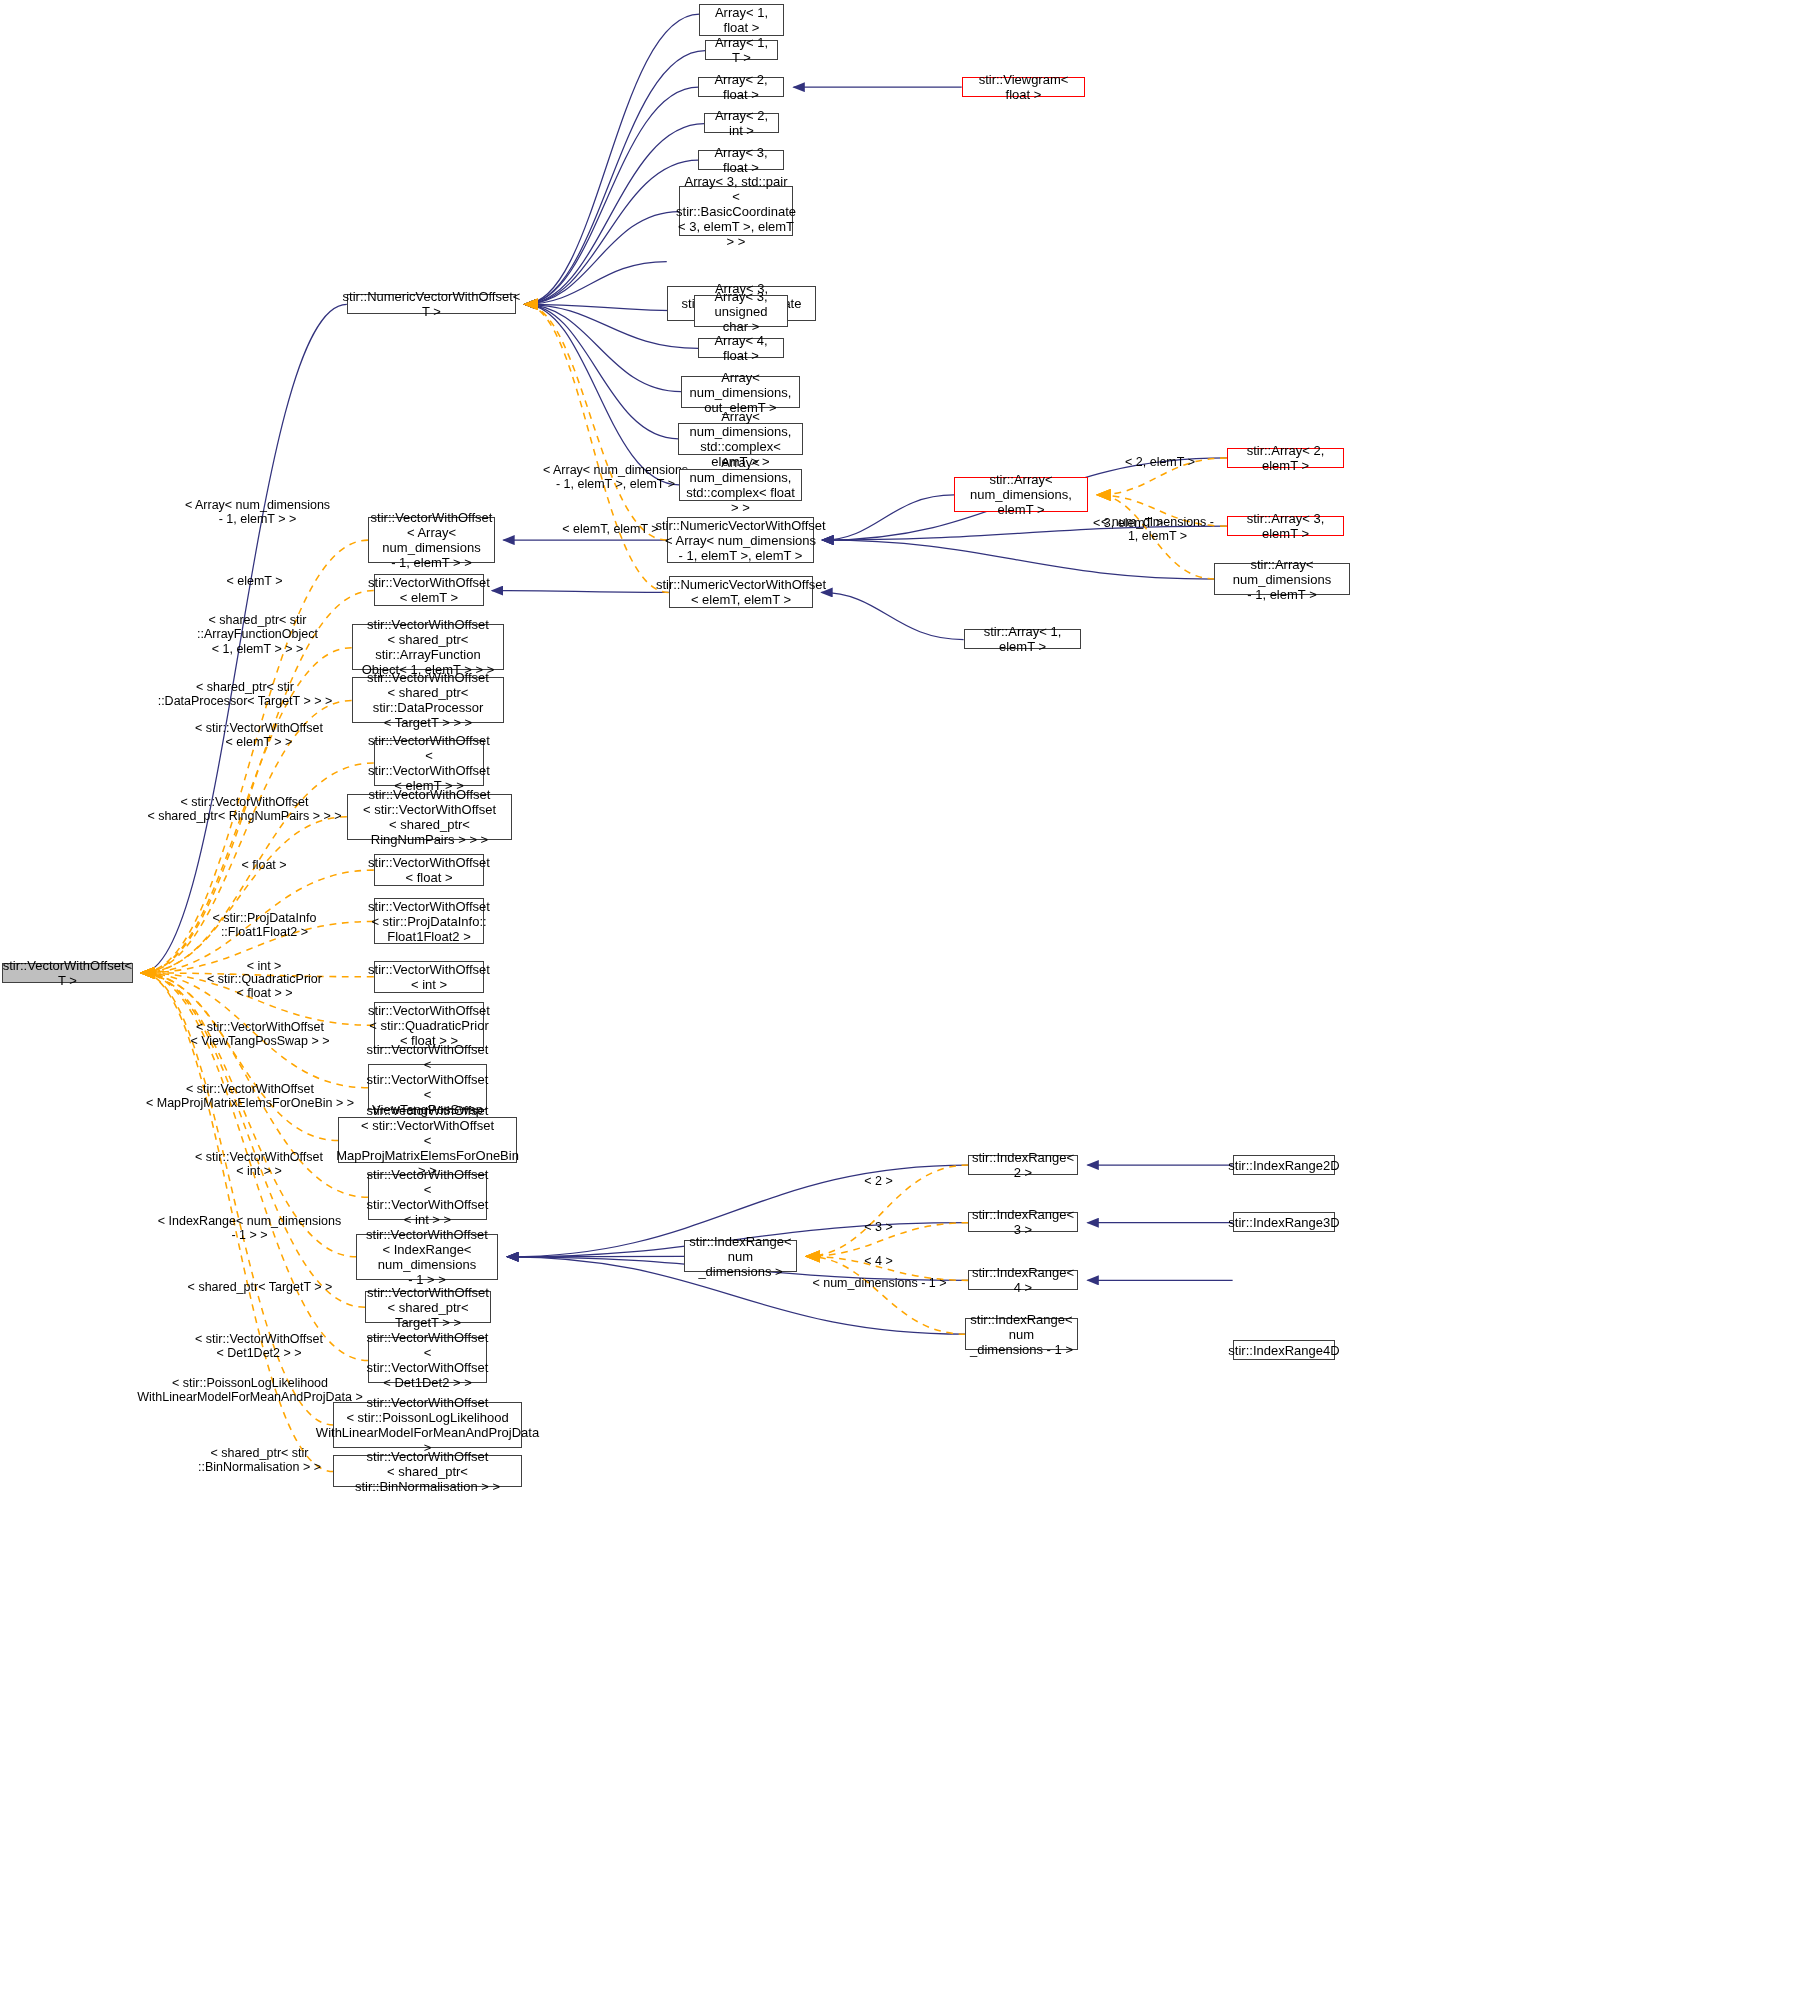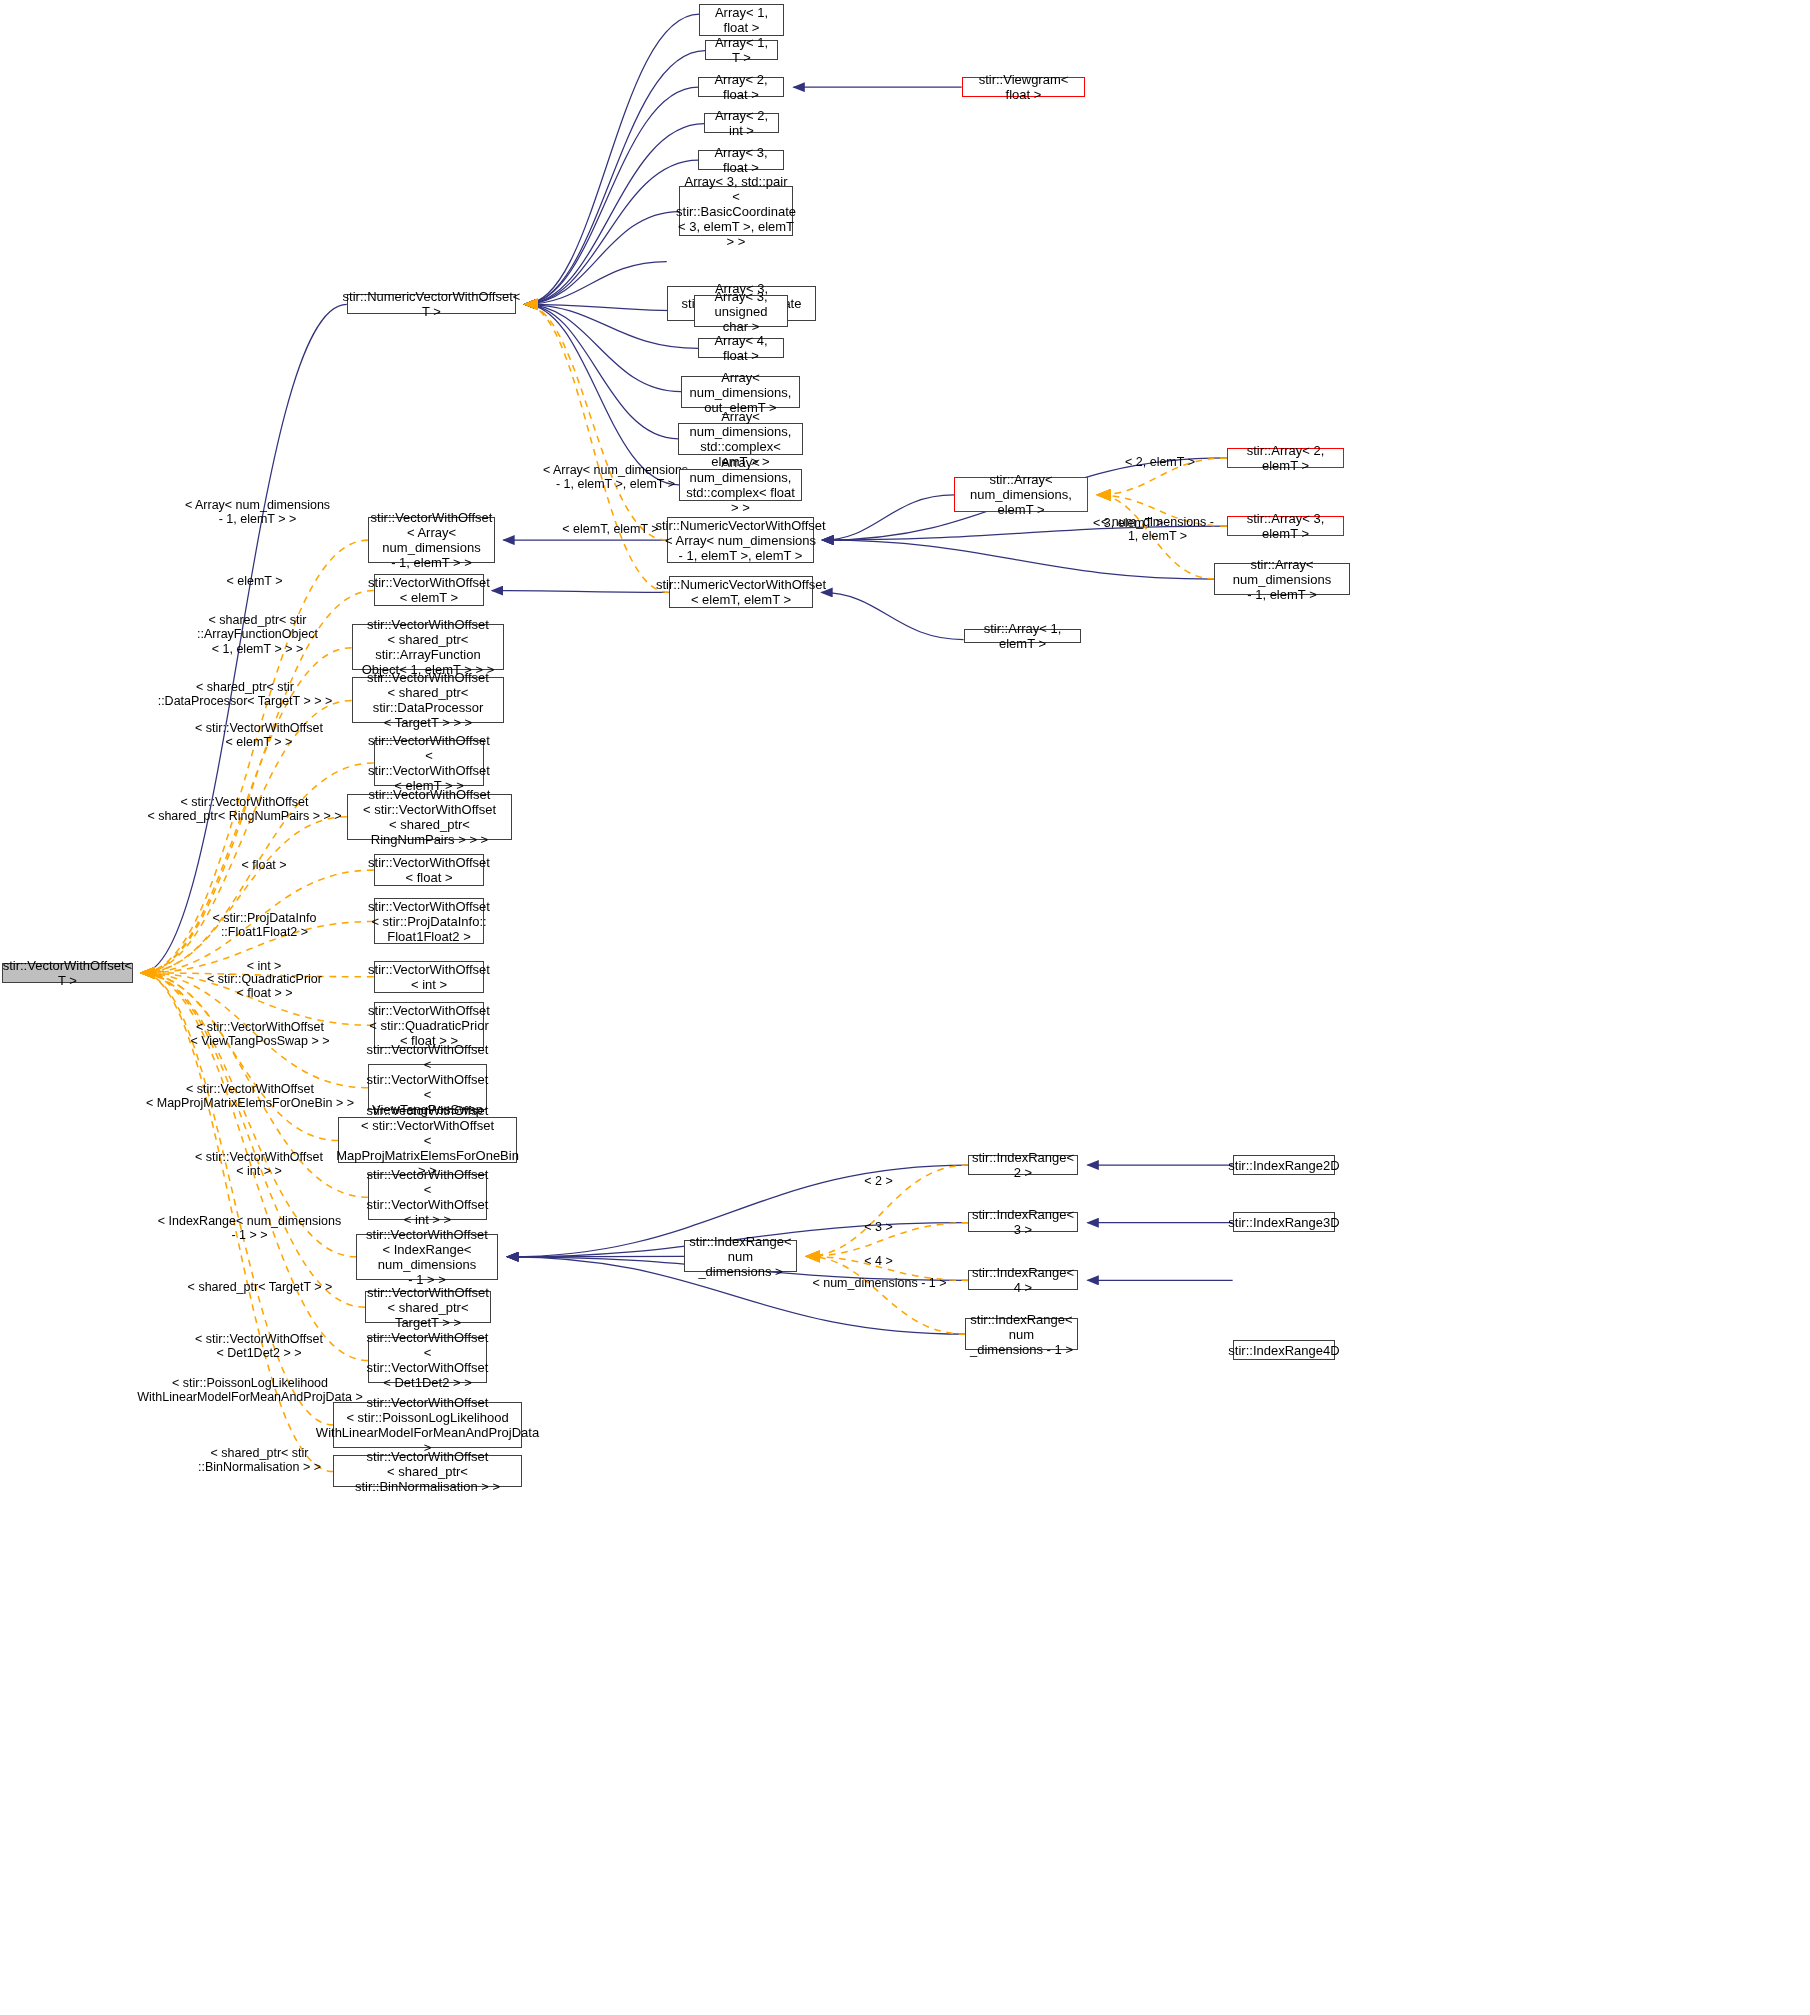--- a/index.html
+++ b/index.html
@@ -205,21 +205,21 @@
       <div class="node" style="left: 333px; top: 1455px; width: 189px; height: 32px;">stir::VectorWithOffset
 &lt; shared_ptr&lt; stir::BinNormalisation &gt; &gt;</div>
       <div class="node root" style="left: 1.9px; top: 963px; width: 131px; height: 20px;">stir::VectorWithOffset&lt; T &gt;</div>
       <div class="node red" style="left: 962px; top: 77px; width: 123px; height: 20px;">stir::Viewgram&lt; float &gt;</div>
       <div class="node red" style="left: 954px; top: 477px; width: 134px; height: 35px;">stir::Array&lt; num_dimensions,
  elemT &gt;</div>
       <div class="node red" style="left: 1227px; top: 448px; width: 117px; height: 20px;">stir::Array&lt; 2, elemT &gt;</div>
       <div class="node red" style="left: 1227px; top: 516px; width: 117px; height: 20px;">stir::Array&lt; 3, elemT &gt;</div>
       <div class="node" style="left: 1214px; top: 563px; width: 136px; height: 32px;">stir::Array&lt; num_dimensions
 - 1, elemT &gt;</div>
-      <div class="node" style="left: 964px; top: 629px; width: 117px; height: 14px;">stir::Array&lt; 1, elemT &gt;</div>
+      <div class="node" style="left: 964px; top: 629px; width: 117px; height: 20px;">stir::Array&lt; 1, elemT &gt;</div>
       <div class="node" style="left: 684px; top: 1240px; width: 113px; height: 32px;">stir::IndexRange&lt; num
 _dimensions &gt;</div>
       <div class="node" style="left: 965px; top: 1318px; width: 113px; height: 32px;">stir::IndexRange&lt; num
 _dimensions - 1 &gt;</div>
       <div class="node" style="left: 968px; top: 1155px; width: 110px; height: 20px;">stir::IndexRange&lt; 2 &gt;</div>
       <div class="node" style="left: 968px; top: 1212px; width: 110px; height: 20px;">stir::IndexRange&lt; 3 &gt;</div>
       <div class="node" style="left: 968px; top: 1270px; width: 110px; height: 20px;">stir::IndexRange&lt; 4 &gt;</div>
       <div class="node" style="left: 1233px; top: 1155px; width: 102px; height: 20px;">stir::IndexRange2D</div>
       <div class="node" style="left: 1233px; top: 1212px; width: 102px; height: 20px;">stir::IndexRange3D</div>
       <div class="node" style="left: 1233px; top: 1340px; width: 102px; height: 20px;">stir::IndexRange4D</div>

